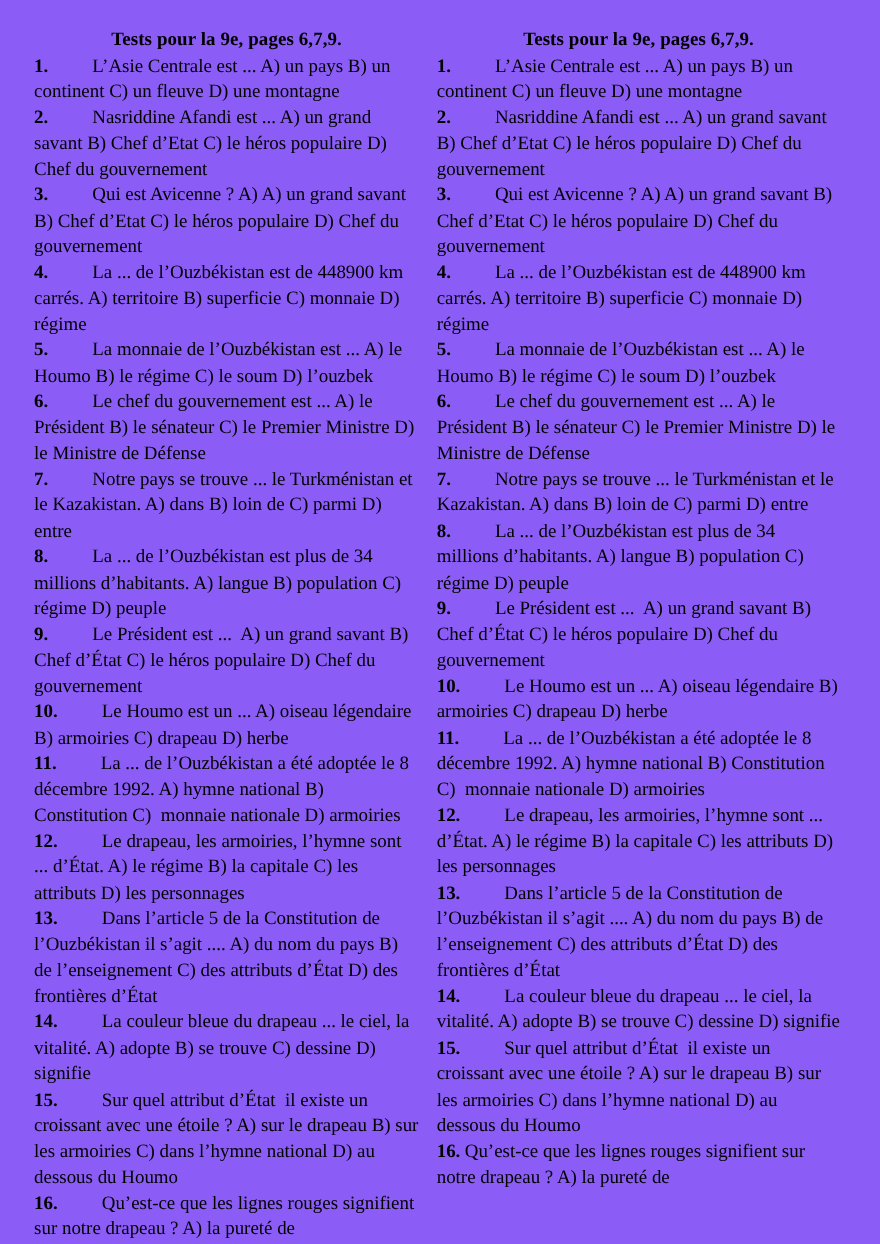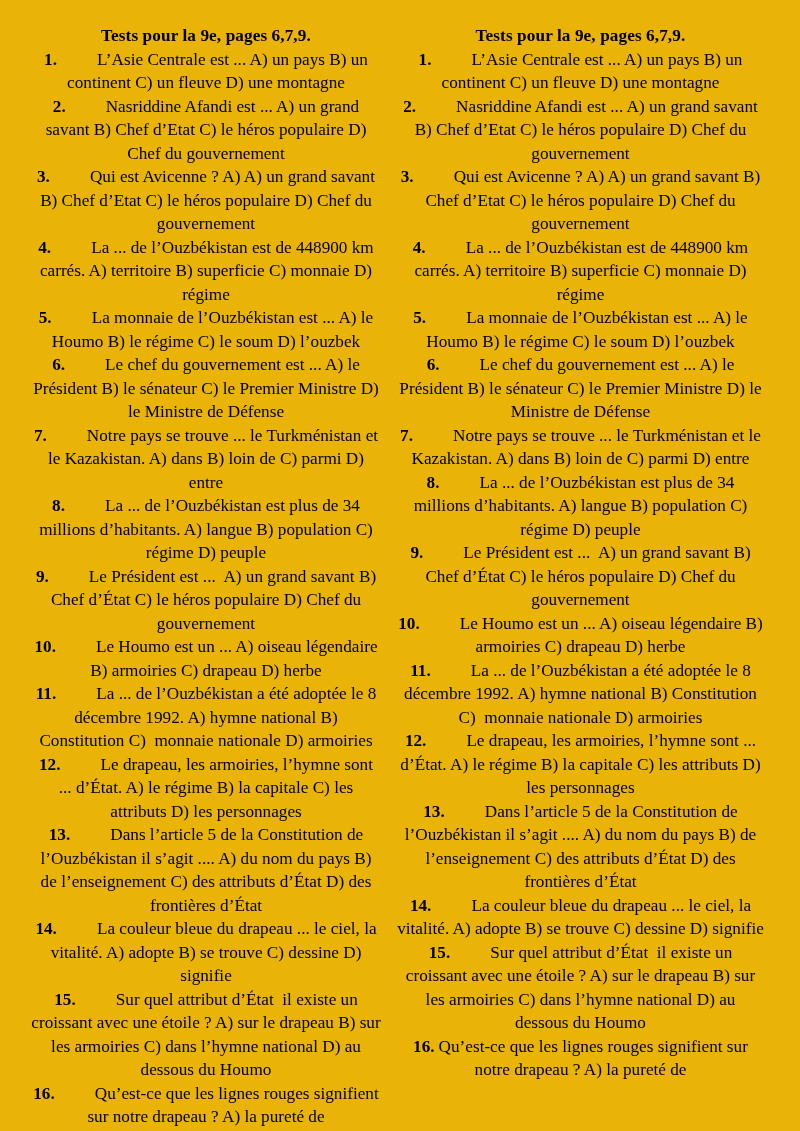--- a/index.html
+++ b/index.html
@@ -13,21 +13,21 @@
     font-family: "Liberation Serif", "DejaVu Serif", serif;
     color: #000000;
     -webkit-font-smoothing: antialiased;
   }
   .page {
     position: relative;
     width: 800px;
     height: 1131px;
     box-sizing: border-box;
     overflow: hidden;
-    background: #eab308;
+    background: #8b5cf6;
   }
   .columns {
     display: flex;
     flex-direction: row;
     align-items: flex-start;
     padding-top: 24px;
   }
   .column {
     width: 383px;
     box-sizing: border-box;
@@ -45,21 +45,20 @@
     font-weight: bold;
     text-align: center;
     line-height: 23.5px;
     margin: 0 0 0 0;
     letter-spacing: 0.1px;
   }
   .qlist {
     margin: 0;
     padding: 0;
     list-style: none;
-    text-align: center;
   }
   .qitem {
     font-size: 17.2px;
     line-height: 23.5px;
     margin: 0;
     padding: 0;
     text-indent: 0;
     white-space: pre-wrap;
     word-spacing: 0px;
   }

